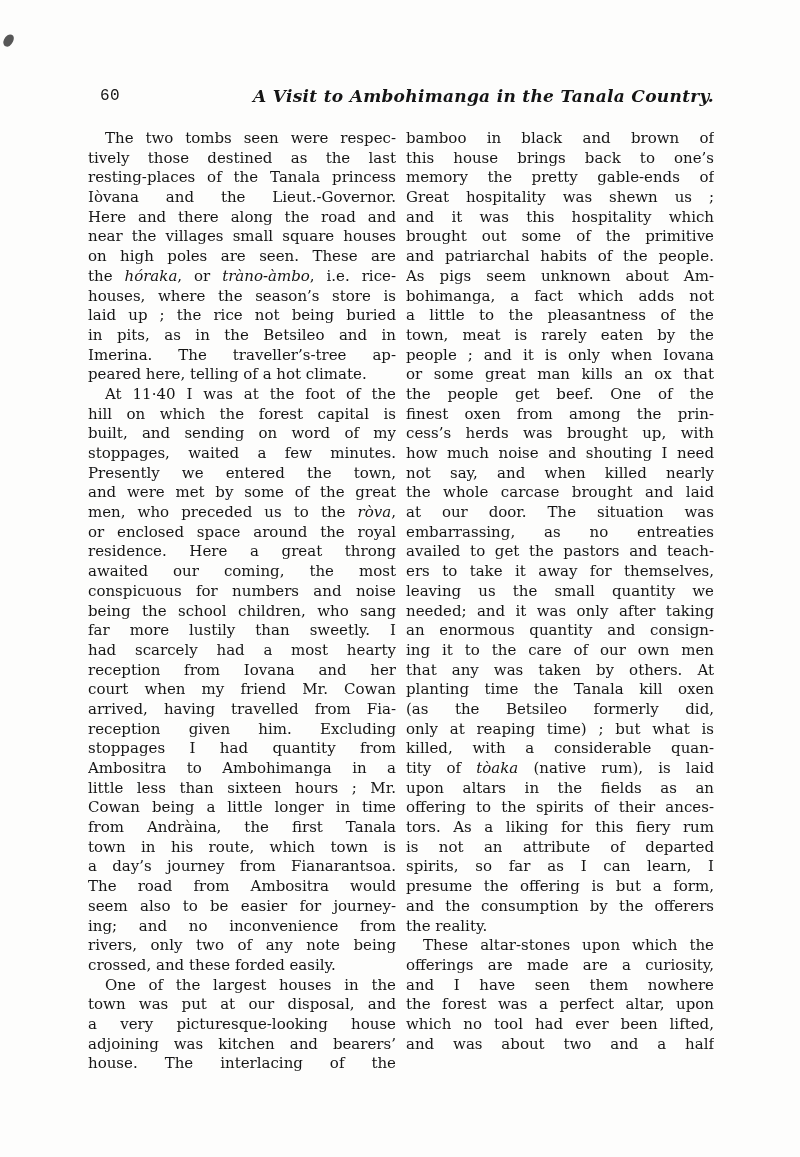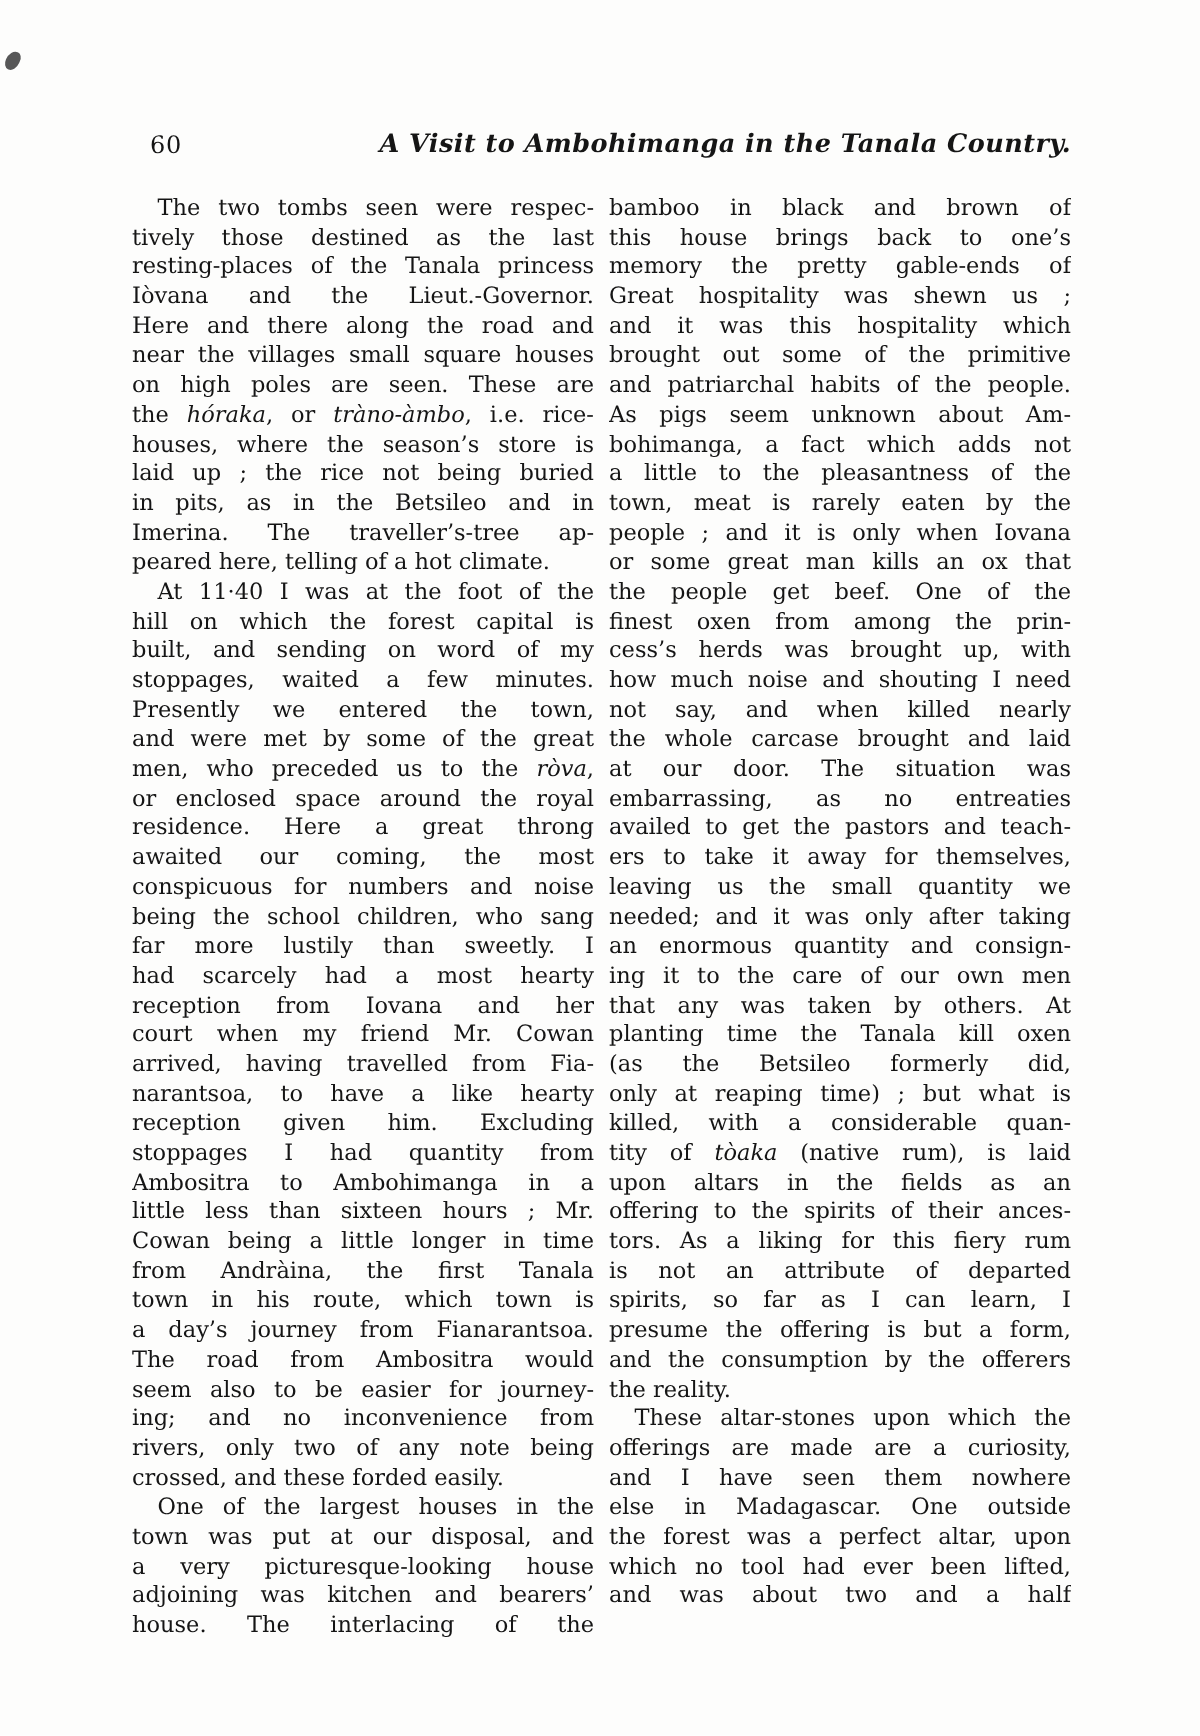--- a/index.html
+++ b/index.html
@@ -27,20 +27,21 @@
   .running-head {
     position: absolute;
     top: 86px; left: 88px;
     width: 626px; height: 24px;
   }
   .page-number {
     position: absolute;
     left: 12px; top: 1px;
     font-size: 16px;
     letter-spacing: .5px;
+    font-family: Liberation Mono, monospace;
   }
   .running-title {
     display: block;
     text-align: right;
     font-style: italic;
     font-weight: 600;
     font-size: 17px;
     letter-spacing: .3px;
   }
   .columns {
@@ -102,21 +103,20 @@
         <div class="line">or enclosed space around the royal</div>
         <div class="line">residence. Here a great throng</div>
         <div class="line">awaited our coming, the most</div>
         <div class="line">conspicuous for numbers and noise</div>
         <div class="line">being the school children, who sang</div>
         <div class="line">far more lustily than sweetly. I</div>
         <div class="line">had scarcely had a most hearty</div>
         <div class="line">reception from Iovana and her</div>
         <div class="line">court when my friend Mr. Cowan</div>
         <div class="line">arrived, having travelled from Fia-</div>
-        <div class="line">narantsoa, to have a like hearty</div>
         <div class="line">reception given him. Excluding</div>
         <div class="line">stoppages I had quantity from</div>
         <div class="line">Ambositra to Ambohimanga in a</div>
         <div class="line">little less than sixteen hours ; Mr.</div>
         <div class="line">Cowan being a little longer in time</div>
         <div class="line">from Andràina, the first Tanala</div>
         <div class="line">town in his route, which town is</div>
         <div class="line">a day’s journey from Fianarantsoa.</div>
         <div class="line">The road from Ambositra would</div>
         <div class="line">seem also to be easier for journey-</div>
@@ -167,19 +167,18 @@
         <div class="line">offering to the spirits of their ances-</div>
         <div class="line">tors. As a liking for this fiery rum</div>
         <div class="line">is not an attribute of departed</div>
         <div class="line">spirits, so far as I can learn, I</div>
         <div class="line">presume the offering is but a form,</div>
         <div class="line">and the consumption by the offerers</div>
         <div class="line parend">the reality.</div>
         <div class="line indent">These altar-stones upon which the</div>
         <div class="line">offerings are made are a curiosity,</div>
         <div class="line">and I have seen them nowhere</div>
-        <div class="line">else in Madagascar. One outside</div>
         <div class="line">the forest was a perfect altar, upon</div>
         <div class="line">which no tool had ever been lifted,</div>
         <div class="line">and was about two and a half</div>
       </div>
   </div>
 </div>
 
 </body></html>

